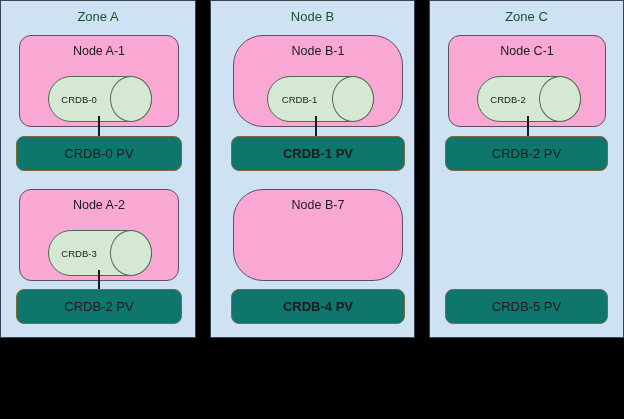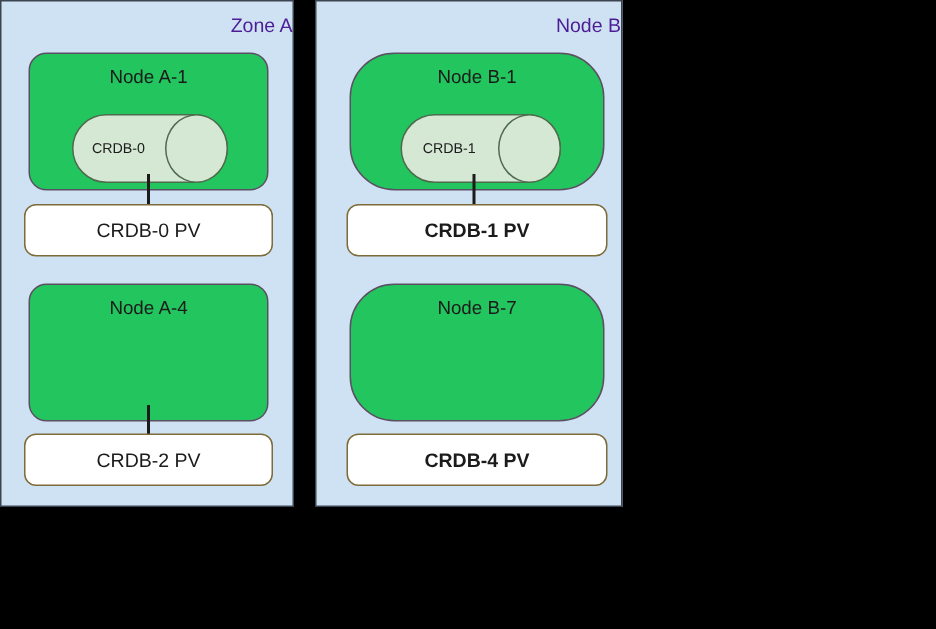--- a/index.html
+++ b/index.html
@@ -36,30 +36,30 @@
   }
   .zone-a { left: 0px;   width: 196px; }
   .zone-b { left: 210px; width: 205px; }
   .zone-c { left: 429px; width: 195px; }
 
   .zone-title {
     position: absolute;
     top: 8px;
     left: 0;
     right: 0;
-    text-align: right;
+    text-align: center;
     font-size: 13px;
-    color: #4c1d95;
+    color: #14532d;
     line-height: 16px;
   }
 
   
   .node {
     position: absolute;
-    background: #22c55e;
+    background: #f9a8d4;
     border: 1px solid #5d4f63;
     border-radius: 12px;
     box-sizing: border-box;
     text-decoration: underline;
   }
   .node-label {
     position: absolute;
     top: 8px;
     left: 0;
     right: 0;
@@ -114,21 +114,21 @@
   .cyl-r2 { top: 40px; }
 
   .zone-a .cyl { left: 28px; width: 104px; }
   .zone-b .cyl { left: 33px; width: 107px; }
   .zone-c .cyl { left: 28px; width: 104px; }
 
   
   .pv {
     position: absolute;
     height: 35px;
-    background: #ffffff;
+    background: #0f766e;
     border: 1px solid #7d6b38;
     border-radius: 8px;
     box-sizing: border-box;
     display: flex;
     align-items: center;
     justify-content: center;
   }
   .pv-label {
     font-size: 13px;
     color: #1b1b1b;
@@ -167,21 +167,25 @@
         <div class="cyl-cap"></div>
         <div class="cyl-label">CRDB-0</div>
       </div>
     </div>
     <div class="connector conn-r1"></div>
     <div class="pv pv-r1">
       <span class="pv-label">CRDB-0 PV</span>
     </div>
 
     <div class="node node-r2">
-      <div class="node-label">Node A-4</div>
+      <div class="node-label">Node A-2</div>
+      <div class="cyl cyl-r2">
+        <div class="cyl-cap"></div>
+        <div class="cyl-label">CRDB-3</div>
+      </div>
     </div>
     <div class="connector conn-r2"></div>
     <div class="pv pv-r2">
       <span class="pv-label">CRDB-2 PV</span>
     </div>
   </div>
 
   <div class="zone zone-b">
     <div class="zone-title">Node B</div>
 
@@ -198,14 +202,33 @@
     </div>
 
     <div class="node node-r2">
       <div class="node-label">Node B-7</div>
     </div>
     <div class="pv pv-r2">
       <span class="pv-label">CRDB-4 PV</span>
     </div>
   </div>
 
+  <div class="zone zone-c">
+    <div class="zone-title">Zone C</div>
+
+    <div class="node node-r1">
+      <div class="node-label">Node C-1</div>
+      <div class="cyl cyl-r1">
+        <div class="cyl-cap"></div>
+        <div class="cyl-label">CRDB-2</div>
+      </div>
+    </div>
+    <div class="connector conn-r1"></div>
+    <div class="pv pv-r1">
+      <span class="pv-label">CRDB-2 PV</span>
+    </div>
+
+    <div class="pv pv-r2">
+      <span class="pv-label">CRDB-5 PV</span>
+    </div>
+  </div>
 
 </div>
 
 </body></html>

